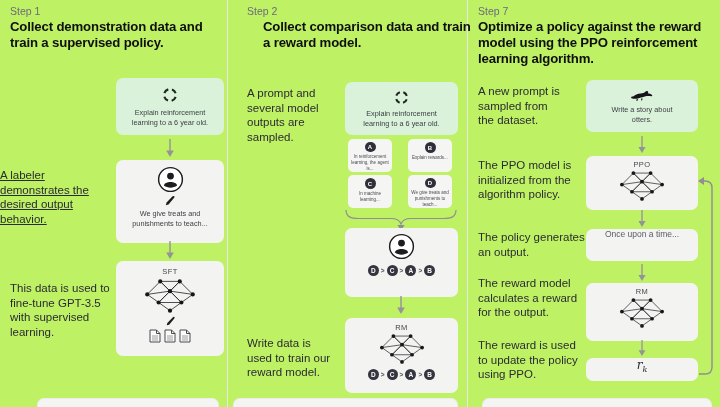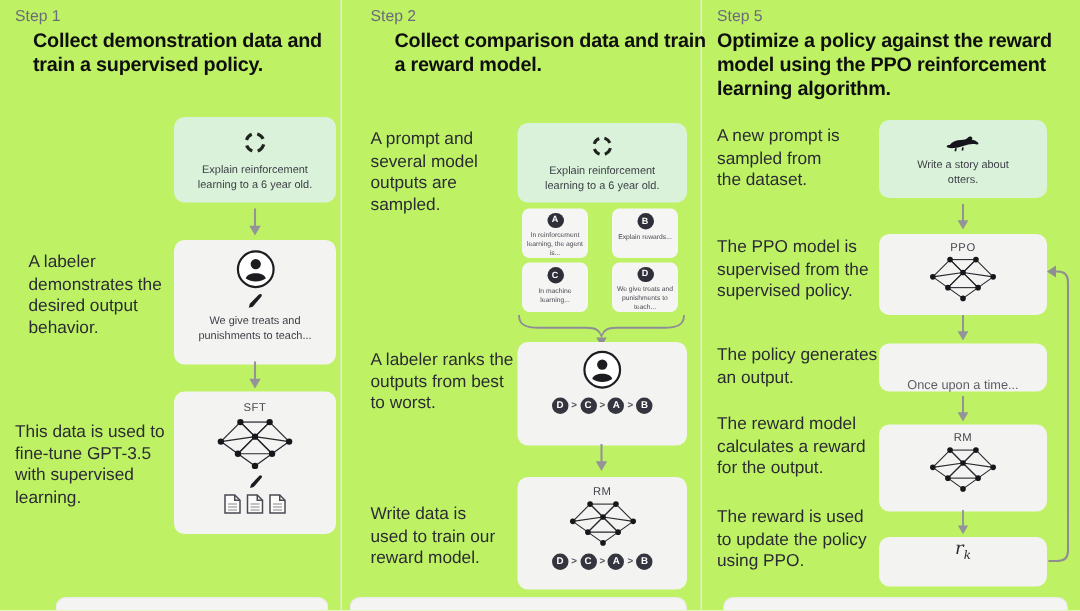--- a/index.html
+++ b/index.html
@@ -35,23 +35,23 @@
 </style>
 </head>
 <body>
 
 <div id="stage">
 
   <div class="divider" style="left:227px;"></div>
   <div class="divider" style="left:467px;"></div>
 
   <div class="abs step-label" style="left:10px;top:5px;">Step 1</div>
-  <div class="abs title" style="left:10px;top:19px;width:212px;margin-left:12px;">Collect demonstration data and train a supervised policy.</div>
-
-  <div class="abs side-text" style="left:19px;top:168px;width:105px;">A labeler demonstrates the desired output behavior.</div>
+  <div class="abs title" style="left:10px;top:19px;width:212px;">Collect demonstration data and train a supervised policy.</div>
+
+  <div class="abs side-text" style="left:0;top:168px;width:105px;text-decoration:underline;">A labeler demonstrates the desired output behavior.</div>
   <div class="abs side-text" style="left:10px;top:281px;width:108px;">This data is used to fine-tune GPT-3.5 with supervised learning.</div>
 
   <div class="gbox" style="left:116px;top:78px;width:108px;height:57px;">
     <span>
       <svg viewBox="0 0 22 22" width="18" height="18">
         <g fill="none" stroke="#20241f" stroke-width="2.6" stroke-dasharray="6.5 4.5" transform="rotate(20 11 11)">
           <circle cx="11" cy="11" r="7.2"></circle>
         </g>
       </svg>
     </span>
@@ -143,21 +143,20 @@
           <path d="M7.5,1 v3.5 h3.5" fill="none" stroke="#4a4a52" stroke-width="1"></path>
           <path d="M3,7 h6 M3,9 h6 M3,11 h6" stroke="#8a8a90" stroke-width="0.8"></path>
         </svg>
     </div>
   </div>
 
   <div class="abs step-label" style="left:247px;top:5px;">Step 2</div>
   <div class="abs title" style="left:263px;top:19px;width:212px;">Collect comparison data and train a reward model.</div>
 
   <div class="abs side-text" style="left:247px;top:86px;width:86px;">A prompt and several model outputs are sampled.</div>
-  <div class="abs side-text" style="left:247px;top:233px;width:98px;">A labeler ranks the outputs from best to worst.</div>
   <div class="abs side-text" style="left:247px;top:336px;width:90px;">Write data is used to train our reward model.</div>
 
   <div class="gbox" style="left:345px;top:82px;width:113px;height:53px;">
     <span>
       <svg viewBox="0 0 22 22" width="17" height="17">
         <g fill="none" stroke="#20241f" stroke-width="2.6" stroke-dasharray="6.5 4.5" transform="rotate(20 11 11)">
           <circle cx="11" cy="11" r="7.2"></circle>
         </g>
       </svg>
     </span>
@@ -252,25 +251,25 @@
       <span class="rkc">D</span>
       <span class="rks">&gt;</span>
       <span class="rkc">C</span>
       <span class="rks">&gt;</span>
       <span class="rkc">A</span>
       <span class="rks">&gt;</span>
       <span class="rkc">B</span>
     </div>
   </div>
 
-  <div class="abs step-label" style="left:478px;top:5px;">Step 5</div>
+  <div class="abs step-label" style="left:478px;top:5px;">Step 7</div>
   <div class="abs title" style="left:478px;top:19px;width:234px;">Optimize a policy against the reward model using the PPO reinforcement learning algorithm.</div>
 
   <div class="abs side-text" style="left:478px;top:84px;width:88px;">A new prompt is sampled from the dataset.</div>
-  <div class="abs side-text" style="left:478px;top:158px;width:102px;">The PPO model is supervised from the supervised policy.</div>
+  <div class="abs side-text" style="left:478px;top:158px;width:102px;">The PPO model is initialized from the algorithm policy.</div>
   <div class="abs side-text" style="left:478px;top:230px;width:112px;">The policy generates an output.</div>
   <div class="abs side-text" style="left:478px;top:276px;width:102px;">The reward model calculates a reward for the output.</div>
   <div class="abs side-text" style="left:478px;top:338px;width:100px;">The reward is used to update the policy using PPO.</div>
 
   <div class="gbox" style="left:586px;top:80px;width:112px;height:52px;">
     <span>
       <svg viewBox="0 0 26 16" width="24" height="15">
         <path d="M1.2,11.5 C1,10.6 2.2,10.2 3.4,10.3 C5.2,8.2 8.2,6.8 11.6,6.8 C13.8,6.8 15.4,6.3 16.6,5.0 C17.2,4.3 18.4,4.0 19.2,4.6 C19.9,5.1 19.9,6.0 19.3,6.6 C20.8,6.8 22.6,7.4 23.8,8.6 C24.5,9.3 24.1,10.1 23.1,9.9 C21.2,9.5 19.0,9.4 16.8,10.0 C13.6,10.9 10.4,12.2 6.8,12.6 C4.6,12.9 1.5,12.6 1.2,11.5 Z" fill="#14141a"></path>
         <path d="M8,12.6 l-0.6,2.2 M13,12.1 l-0.5,2.2" stroke="#14141a" stroke-width="1.2"></path>
       </svg>
@@ -321,21 +320,21 @@
     </span>
   </div>
 
   <div class="abs" style="left:637px;top:210px;">
     <svg width="10" height="18" viewBox="0 0 10 19">
         <line x1="5" y1="0" x2="5" y2="12" stroke="#939398" stroke-width="1.4"></line>
         <path d="M1.2,11.5 h7.6 L5,18 z" fill="#939398"></path>
       </svg>
   </div>
 
-  <div class="graybox" style="left:586px;top:229px;width:112px;height:32px;justify-content:flex-end;">
+  <div class="graybox" style="left:586px;top:229px;width:112px;height:32px;justify-content:flex-start;">
     <div class="once-text">Once upon a time...</div>
   </div>
 
   <div class="abs" style="left:637px;top:264px;">
     <svg width="10" height="18" viewBox="0 0 10 19">
         <line x1="5" y1="0" x2="5" y2="12" stroke="#939398" stroke-width="1.4"></line>
         <path d="M1.2,11.5 h7.6 L5,18 z" fill="#939398"></path>
       </svg>
   </div>
 
@@ -375,21 +374,21 @@
     </span>
   </div>
 
   <div class="abs" style="left:637px;top:340px;">
     <svg width="10" height="17" viewBox="0 0 10 19">
         <line x1="5" y1="0" x2="5" y2="12" stroke="#939398" stroke-width="1.4"></line>
         <path d="M1.2,11.5 h7.6 L5,18 z" fill="#939398"></path>
       </svg>
   </div>
 
-  <div class="graybox" style="left:586px;top:358px;width:112px;height:33px;">
+  <div class="graybox" style="left:586px;top:358px;width:112px;height:23px;">
     <div class="rk-text"><span>r</span><sub>k</sub></div>
   </div>
 
   <div class="abs" style="left:697px;top:172px;">
     <svg width="20" height="210" viewBox="0 0 20 210">
       <path d="M2,202 L8,202 Q15,202 15,195 L15,16 Q15,9 8,9 L7,9" fill="none" stroke="#8e8e93" stroke-width="1.4"></path>
       <polygon points="7,5 7,13 1,9" fill="#8e8e93"></polygon>
     </svg>
   </div>
 

